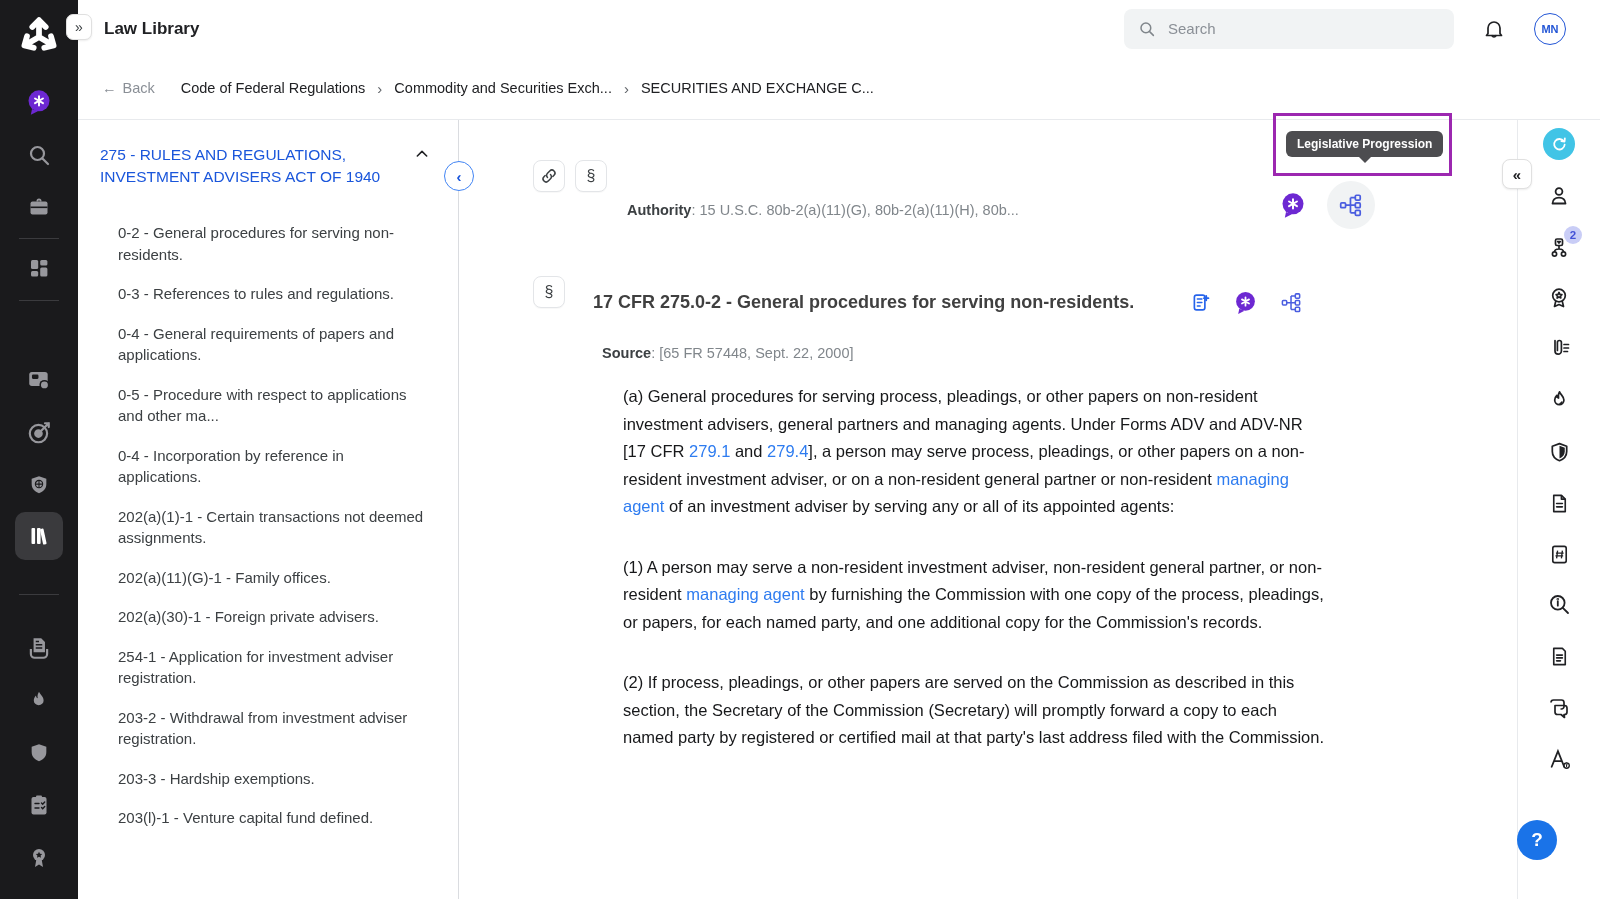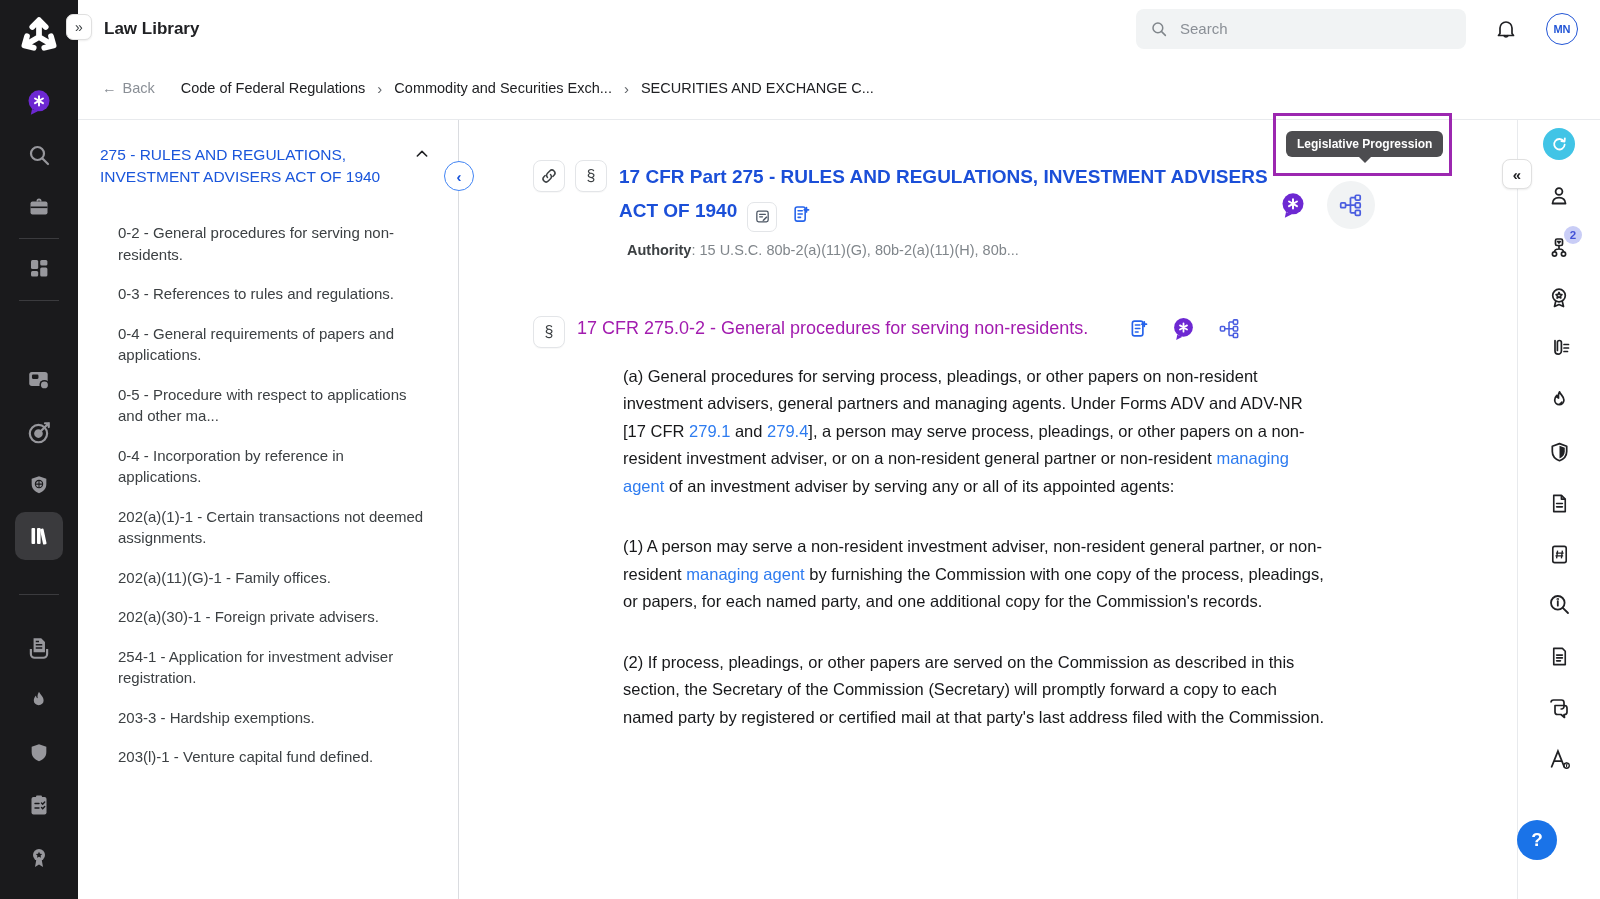--- a/index.html
+++ b/index.html
@@ -12,21 +12,21 @@
   .rail-icon{position:absolute;left:50%;transform:translate(-50%,-50%);width:28px;height:28px;
     display:flex;align-items:center;justify-content:center;color:#97979c;cursor:pointer;}
   .rail-divider{position:absolute;left:19px;width:40px;height:1px;background:#3b3b3e;}
   .rail-active-bg{position:absolute;left:50%;transform:translate(-50%,-50%);width:48px;height:48px;
     background:#3a3a3d;border-radius:10px;}
   .expand-rail-btn{position:absolute;left:66px;top:14px;width:26px;height:26px;background:#fff;
     border:1px solid #e0e0e0;border-radius:7px;display:flex;align-items:center;justify-content:center;
     font-size:14px;color:#3c4043;z-index:40;cursor:pointer;box-shadow:0 1px 2px rgba(0,0,0,.08);}
 
   
-  .top-header{position:absolute;left:78px;top:0;right:0;height:57px;background:#fff;display:flex;
+  .top-header{position:absolute;left:78px;top:0;right:12px;height:57px;background:#fff;display:flex;
     align-items:center;padding:0 22px 0 26px;}
   .app-title{font-size:17px;font-weight:700;color:#202124;}
   .header-spacer{flex:1;}
   .search-box{width:330px;height:40px;background:#f1f3f4;border-radius:8px;display:flex;align-items:center;
     padding:0 14px;margin-right:26px;}
   .search-box input{border:none;outline:none;background:transparent;font-size:15px;color:#202124;
     margin-left:10px;width:100%;font-family:inherit;}
   .search-box input::placeholder{color:#8a8f96;}
   .bell-btn{width:28px;height:28px;margin-right:26px;color:#202124;cursor:pointer;display:flex;
     align-items:center;justify-content:center;}
@@ -62,21 +62,21 @@
   .part-row{display:flex;align-items:flex-start;gap:10px;}
   .part-heading{color:#1b4fd8;font-size:19px;font-weight:700;line-height:34px;max-width:680px;margin:0 0 0 2px;}
   .inline-icon-box{display:inline-flex;width:30px;height:30px;border:1px solid #e3e5e8;border-radius:7px;
     align-items:center;justify-content:center;vertical-align:-8px;margin-left:10px;cursor:pointer;color:#4b5563;}
   .inline-icon{display:inline-flex;vertical-align:-7px;margin-left:14px;cursor:pointer;}
   .authority-line{margin:10px 0 0 94px;font-size:14.5px;color:#80868b;}
   .meta-label{font-weight:700;color:#3c4043;}
   .section-block{display:flex;gap:12px;margin-top:58px;}
   .section-body{flex:1;}
   .section-head-row{display:flex;align-items:center;gap:22px;}
-  .section-heading{color:#a21caf;font-size:18px;font-weight:400;margin:0;flex:0 1 auto;padding-right:18px;}
+  .section-heading{color:#404040;font-size:18px;font-weight:700;margin:16px;flex:0 1 auto;padding-right:18px;}
   .head-icons{display:flex;align-items:center;gap:22px;}
   .source-line{margin:16px 0 0 25px;font-size:14.5px;color:#80868b;}
   .paras{margin:22px 0 0 46px;max-width:702px;font-size:16.5px;line-height:27.5px;color:#17181a;}
   .paras p{margin:0 0 33px 0;}
   .text-link{color:#2e7cf0;cursor:pointer;}
 
   
   .part-actions{position:absolute;left:820px;top:61px;display:flex;align-items:center;}
   .hover-circle{width:48px;height:48px;border-radius:50%;background:#f1f3f4;display:flex;align-items:center;
     justify-content:center;margin-left:20px;cursor:pointer;}
@@ -266,50 +266,38 @@
   <div class="toc-list">
     <div class="toc-item">0-2 - General procedures for serving non-residents.</div>
     <div class="toc-item">0-3 - References to rules and regulations.</div>
     <div class="toc-item">0-4 - General requirements of papers and applications.</div>
     <div class="toc-item">0-5 - Procedure with respect to applications and other ma...</div>
     <div class="toc-item">0-4 - Incorporation by reference in applications.</div>
     <div class="toc-item">202(a)(1)-1 - Certain transactions not deemed assignments.</div>
     <div class="toc-item">202(a)(11)(G)-1 - Family offices.</div>
     <div class="toc-item">202(a)(30)-1 - Foreign private advisers.</div>
     <div class="toc-item">254-1 - Application for investment adviser registration.</div>
+    <div class="toc-item">203-2 - Withdrawal from investment adviser registration.</div>
     <div class="toc-item">203-3 - Hardship exemptions.</div>
     <div class="toc-item">203(l)-1 - Venture capital fund defined.</div>
   </div>
 </div>
 <button class="toc-collapse-btn">‹</button>
 
 <div class="main">
   <div class="part-row">
     <div class="icon-box">
       <svg width="18" height="18" viewBox="0 0 24 24" fill="none" stroke="#3c4043" stroke-width="2" stroke-linecap="round">
           <path d="M10 14 a4 4 0 0 1 0-5.7 l3-3 a4 4 0 0 1 5.7 5.7 l-1.6 1.6"></path>
           <path d="M14 10 a4 4 0 0 1 0 5.7 l-3 3 a4 4 0 0 1-5.7-5.7 l1.6-1.6"></path>
         </svg>
     </div>
     <div class="icon-box">
       <span class="section-symbol">§</span>
     </div>
-    <h1 class="part-heading"><span>17 CFR Part 275 - RULES AND REGULATIONS, INVESTMENT ADVISERS ACT OF 1940</span><span class="inline-icon-box">
-          <svg width="17" height="17" viewBox="0 0 24 24" fill="none" stroke="#4b5563" stroke-width="1.8" stroke-linecap="round">
-            <rect x="4" y="4.5" width="16" height="15" rx="2.5"></rect>
-            <path d="M8 9 h8 M8 12.5 h4"></path>
-            <path d="M12.5 16.5 l5-5 1.6 1.6 -5 5 -2.1.5 Z" fill="#4b5563" stroke="none"></path>
-          </svg>
-        </span><span class="inline-icon">
-          <svg width="20" height="20" viewBox="0 0 24 24" fill="none" stroke="#2563eb" stroke-width="1.9" stroke-linecap="round">
-            <rect x="5" y="3.5" width="12" height="17" rx="2.5"></rect>
-            <path d="M8.5 8 h5 M8.5 12 h5 M8.5 16 h3"></path>
-            <path d="M18.5 4.5 v5 M16 7 h5" stroke-width="2.2"></path>
-          </svg>
-        </span></h1>
   </div>
   <div class="part-actions">
     <span class="assistant-bubble">
       <svg width="28" height="28" viewBox="0 0 24 24">
           <circle cx="12" cy="11" r="9" fill="#6d28d2"></circle>
           <path d="M6 18 L5 23 L11 20 Z" fill="#6d28d2"></path>
           <g stroke="#fff" stroke-width="1.7" stroke-linecap="round">
             <path d="M12 7 V15 M8.6 9 L15.4 13 M15.4 9 L8.6 13"></path>
           </g>
         </svg>
@@ -355,20 +343,21 @@
               <svg width="23" height="23" viewBox="0 0 24 24" fill="none" stroke="#4a5de0" stroke-width="1.6">
                 <rect x="2.5" y="10" width="4.5" height="4.5" rx="1"></rect>
                 <path d="M7 12.2 h4.5 M11.5 5.2 V19.2 M11.5 5.2 h4.5 M11.5 12.2 h4.5 M11.5 19.2 h4.5"></path>
                 <rect x="16" y="3" width="4.5" height="4.5" rx="1"></rect>
                 <rect x="16" y="10" width="4.5" height="4.5" rx="1"></rect>
                 <rect x="16" y="17" width="4.5" height="4.5" rx="1"></rect>
               </svg>
             </span>
         </span>
       </div>
+      <p class="source-line"><span class="meta-label">Source</span><span>: [65 FR 57448, Sept. 22, 2000]</span></p>
       <div class="paras">
         <p><span>(a) General procedures for serving process, pleadings, or other papers on non-resident investment advisers, general partners and managing agents. Under Forms ADV and ADV-NR [17 CFR </span><span class="text-link">279.1</span><span> and </span><span class="text-link">279.4</span><span>], a person may serve process, pleadings, or other papers on a non-resident investment adviser, or on a non-resident general partner or non-resident </span><span class="text-link">managing agent</span><span> of an investment adviser by serving any or all of its appointed agents:</span></p>
         <p><span>(1) A person may serve a non-resident investment adviser, non-resident general partner, or non-resident </span><span class="text-link">managing agent</span><span> by furnishing the Commission with one copy of the process, pleadings, or papers, for each named party, and one additional copy for the Commission's records.</span></p>
         <p>(2) If process, pleadings, or other papers are served on the Commission as described in this section, the Secretary of the Commission (Secretary) will promptly forward a copy to each named party by registered or certified mail at that party's last address filed with the Commission.</p>
       </div>
     </div>
   </div>
 </div>
 
 <div class="annotation-rect"></div>

